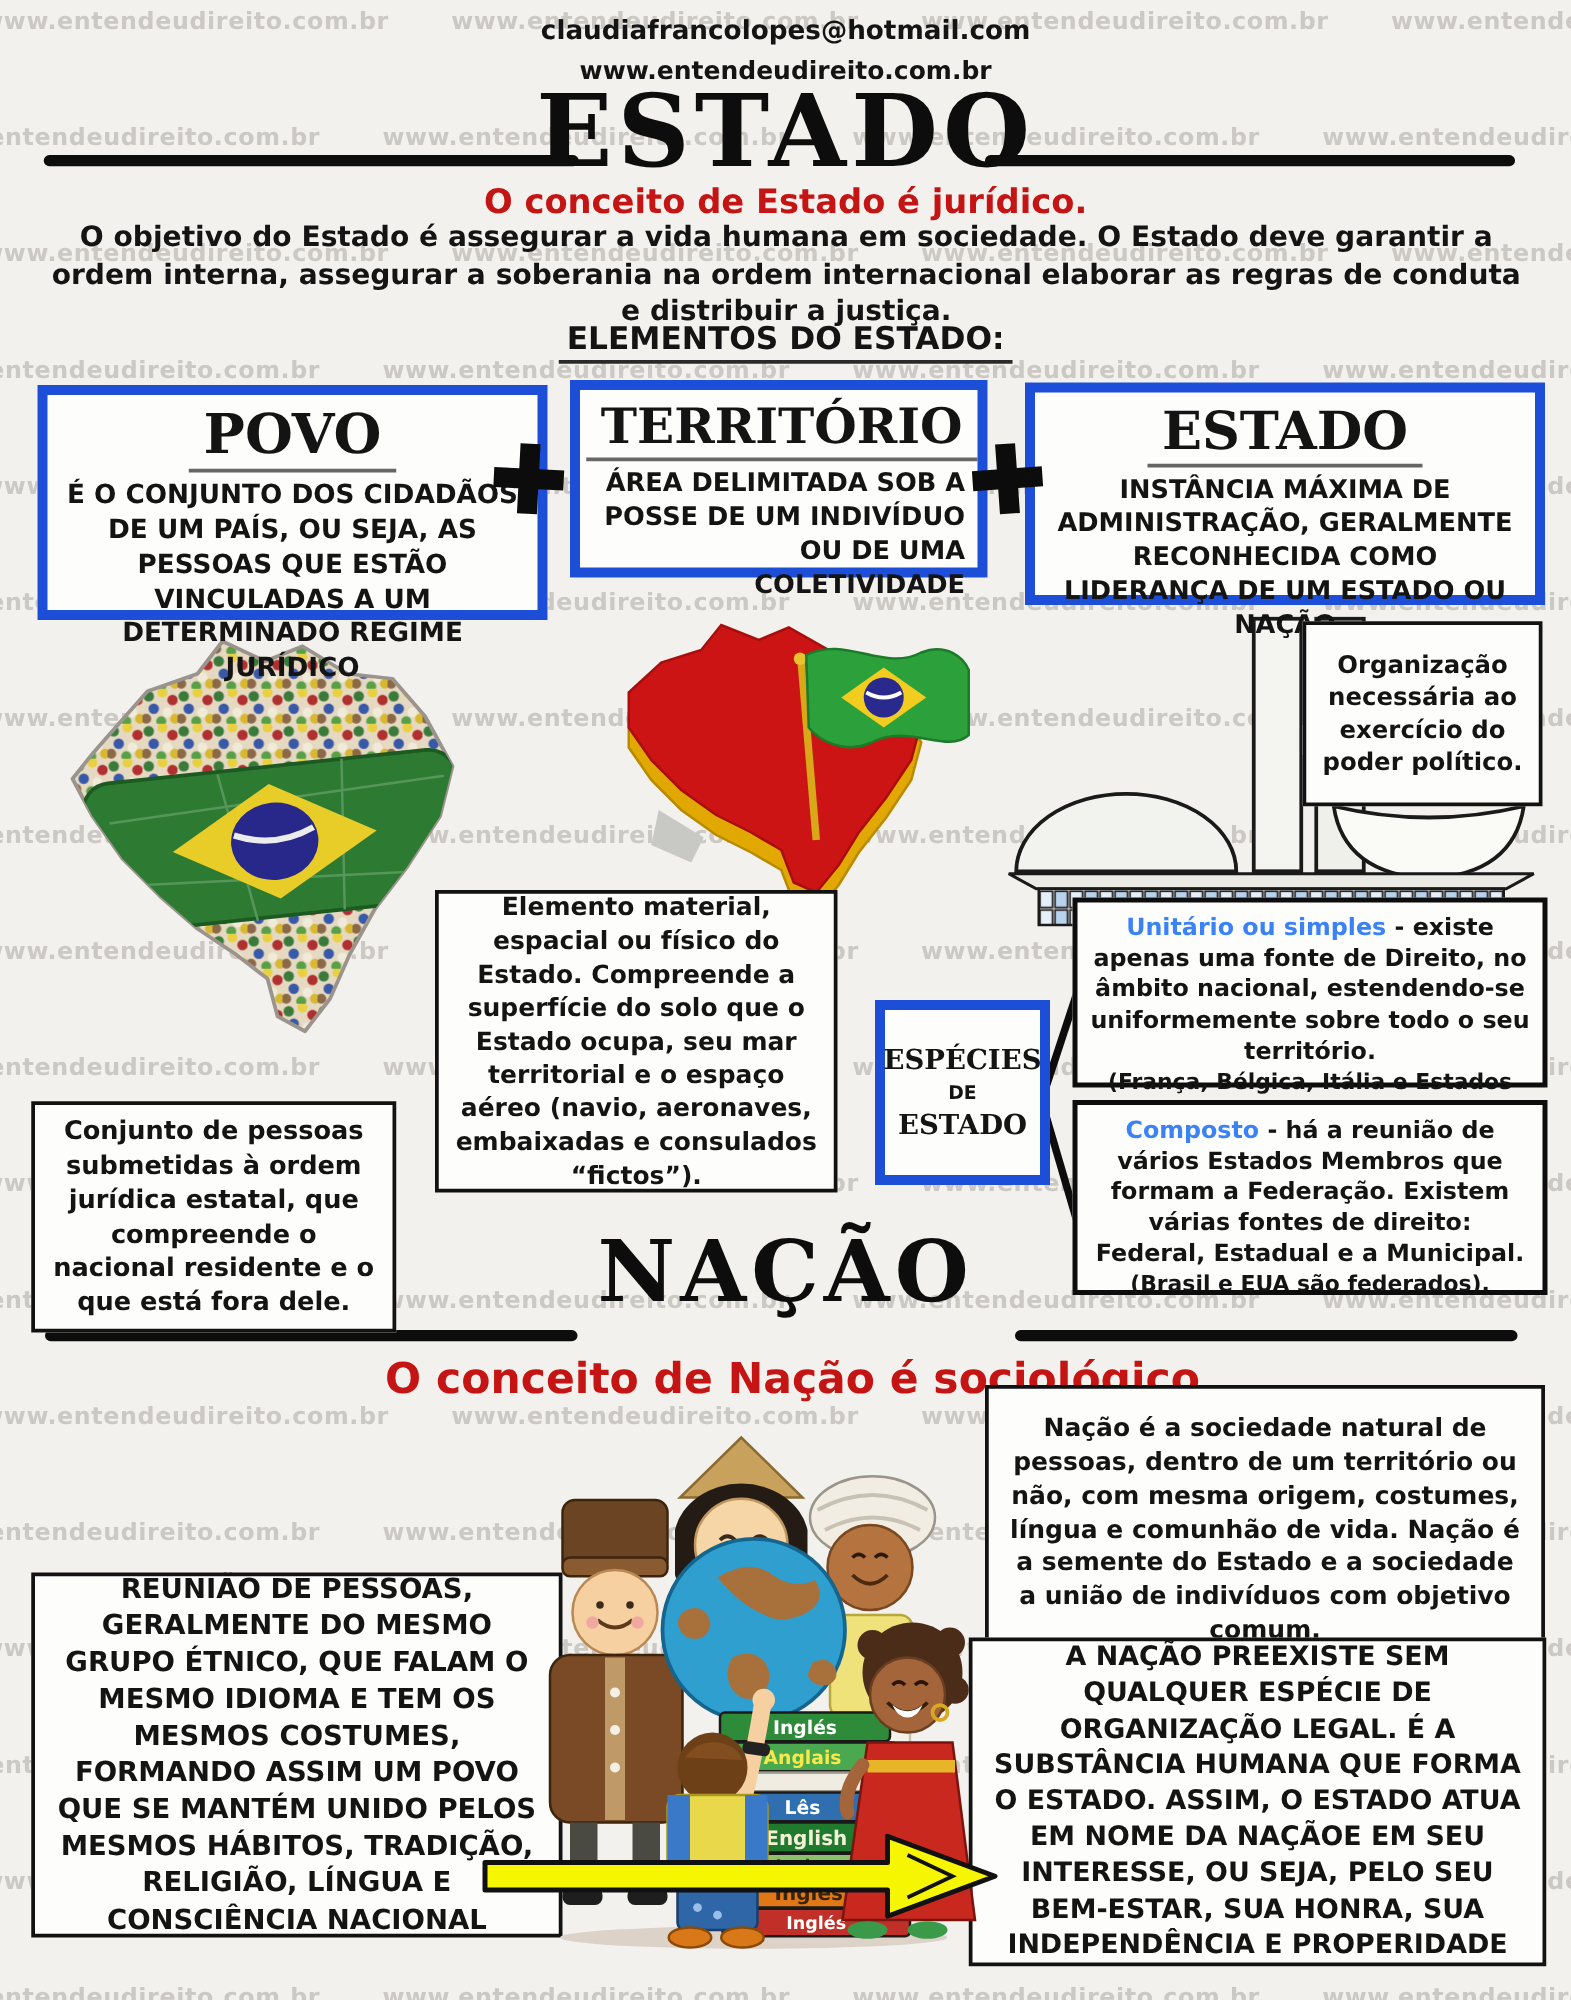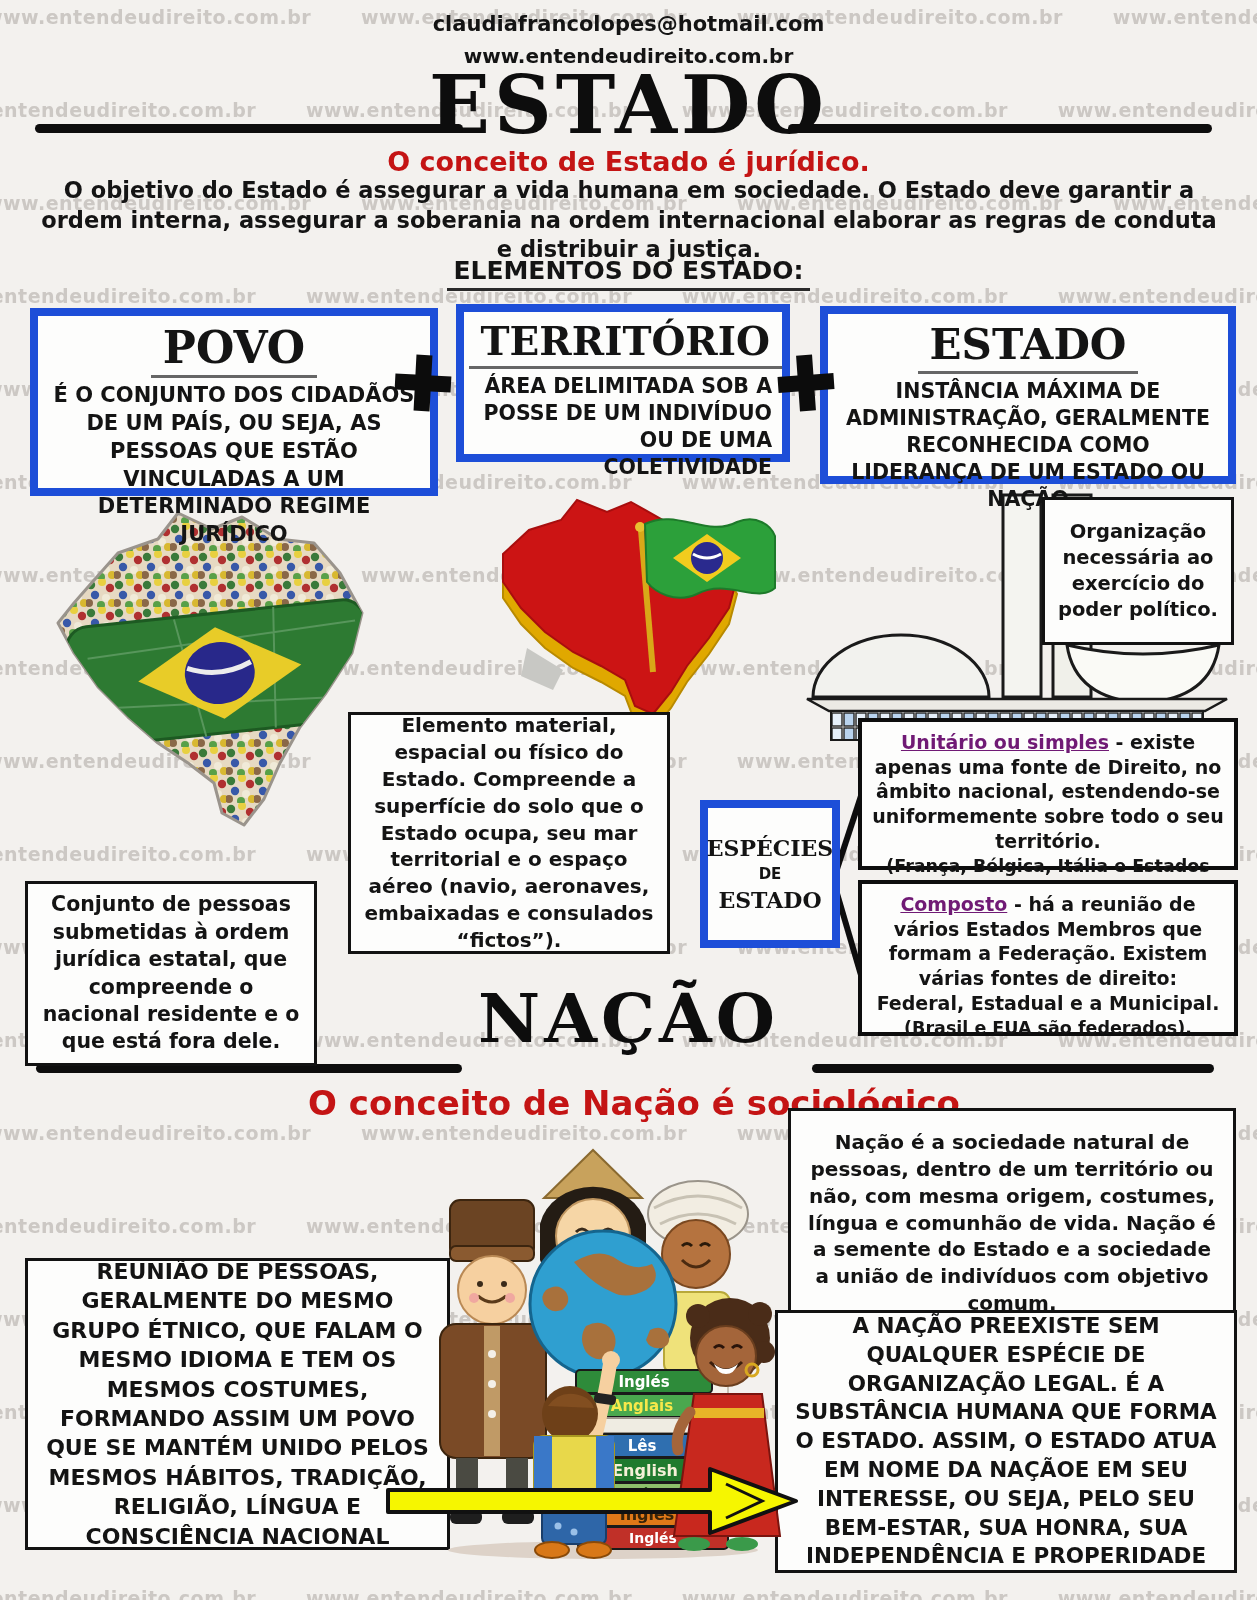--- a/index.html
+++ b/index.html
@@ -76,21 +76,21 @@
   }
   .especies-box .l1,.especies-box .l3{font-size:22px;font-family:"DejaVu Serif",serif;}
   .especies-box .l2{font-size:15px;}
   .species-card{
     position:absolute;background:#fdfdfc;border:4px solid #0d0d0d;z-index:4;
     font-weight:bold;text-align:center;box-sizing:border-box;padding:8px 10px;
     font-size:19px;line-height:1.3;
   }
   .unitario-card{left:858px;top:718px;width:380px;height:152px;}
   .composto-card{left:858px;top:880px;width:380px;height:156px;}
-  .term-red{color:#701a75;text-decoration:underline;}
+  .term-red{color:#3b82f6;}
   .examples{font-size:17.5px;margin-top:2px;font-weight:bold;}
   .nacao-def1{left:788px;top:1108px;width:448px;height:230px;font-size:20px;}
   .nacao-def2{left:775px;top:1310px;width:462px;height:263px;font-size:21.5px;}
   .reuniao-box{left:25px;top:1258px;width:425px;height:292px;font-size:22px;}
   .illus{position:absolute;z-index:2;}
   .children-illus{z-index:5;}
   .arrow-illus{z-index:6;}
   .conn{position:absolute;z-index:3;}
 </style>
 </head>

